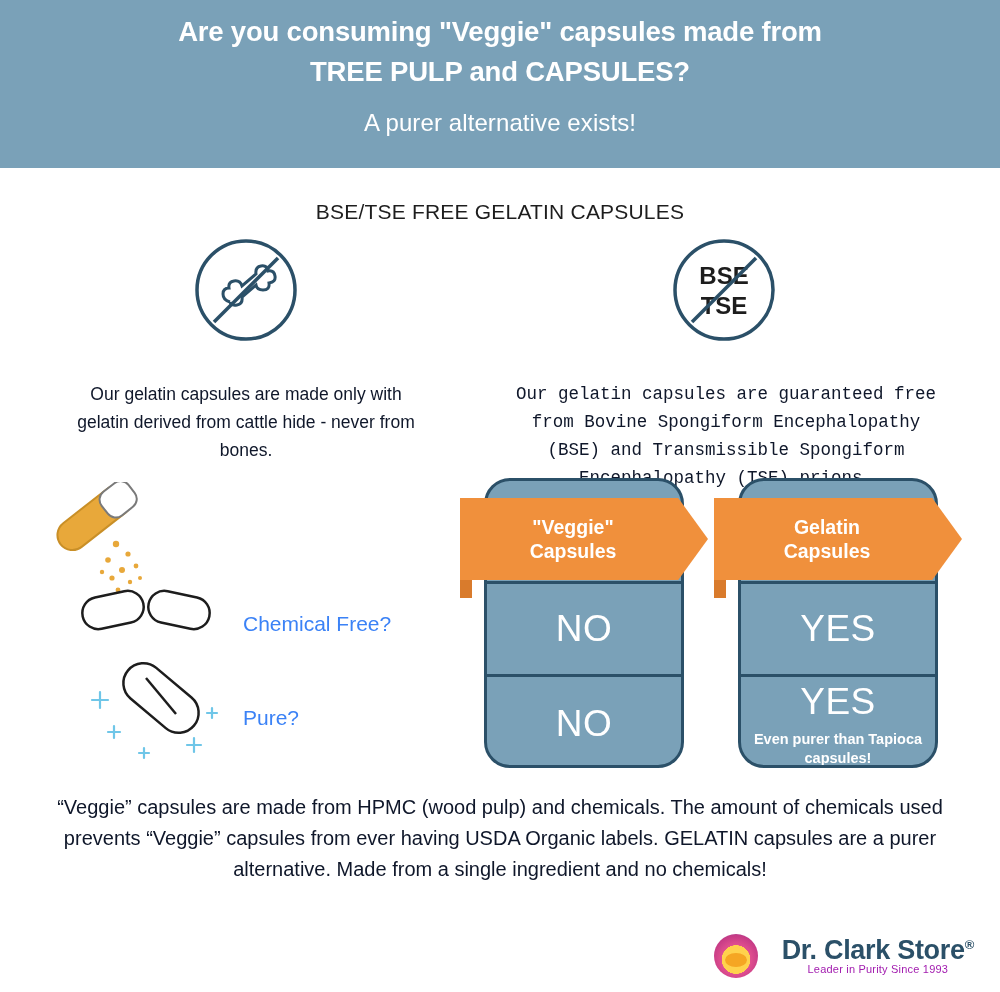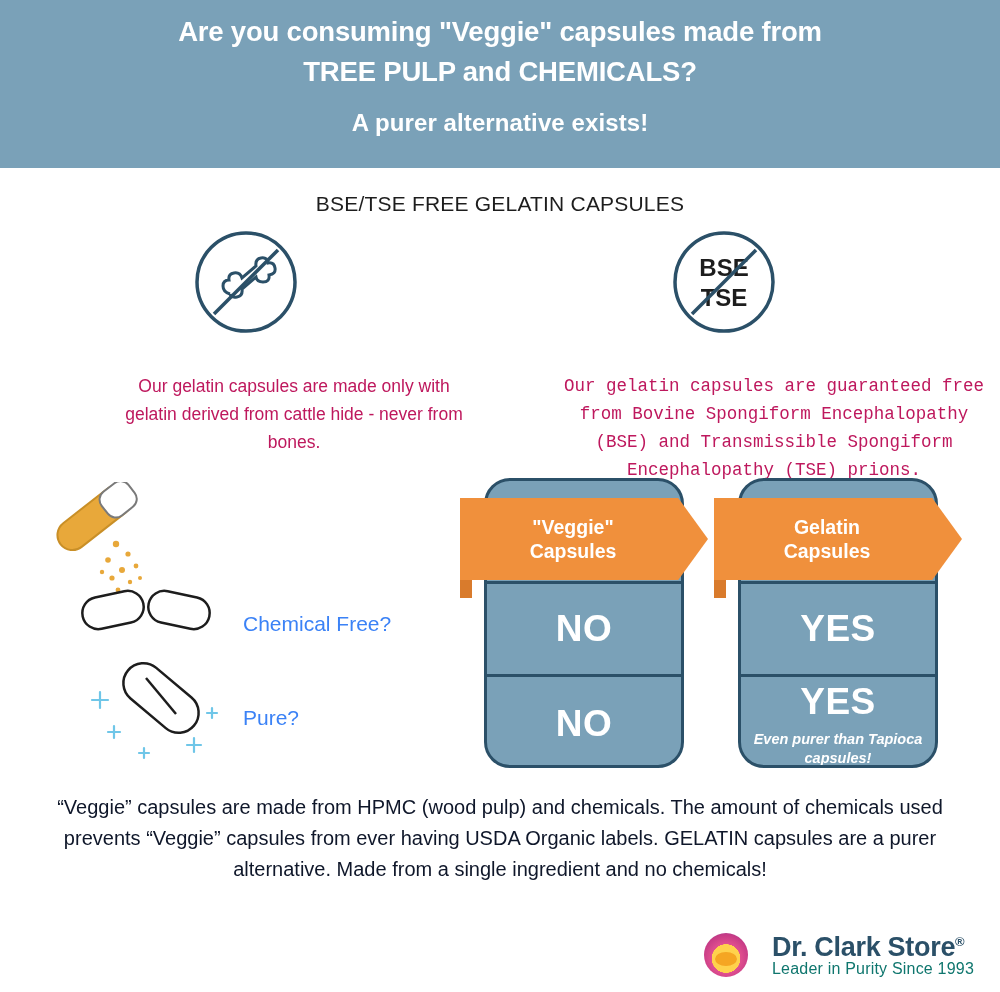--- a/index.html
+++ b/index.html
@@ -28,50 +28,49 @@
   }
   .header-line1 {
     font-size: 27.5px;
     font-weight: bold;
     line-height: 1.45;
     letter-spacing: -0.2px;
     padding: 0 40px;
   }
   .header-sub {
     font-size: 24px;
-    font-weight: bold;
+    font-weight: normal;
     margin-top: 17px;
     letter-spacing: 0.1px;
   }
 
   
   .section-title {
     text-align: center;
     font-size: 21px;
     color: #1d1d1d;
-    margin-top: 24px;
+    margin-top: 32px;
     letter-spacing: 0.2px;
   }
 
   
   .icon-row {
     position: relative;
     margin-top: 14px;
     height: 130px;
   }
   .icon-bone { position: absolute; left: 194px; top: 0; }
   .icon-bse  { position: absolute; left: 672px; top: 0; }
 
   
   .captions {
     position: relative;
     margin-top: 12px;
     height: 110px;
-    color: #be185d;
-    margin-left: 48px;
+    color: #0f172a;
   }
   .cap-left {
     position: absolute;
     left: 64px; top: 0;
     width: 364px;
     text-align: center;
     font-size: 17.5px;
     line-height: 1.6;
   }
   .cap-right {
@@ -112,30 +111,29 @@
     height: 93px;
     border-top: 3px solid #2b5068;
     display: flex;
     flex-direction: column;
     align-items: center;
     justify-content: center;
     color: #ffffff;
   }
   .cell .big {
     font-size: 37px;
-    font-weight: bold;
+    font-weight: normal;
     letter-spacing: 0.5px;
   }
   .cell .small {
     font-size: 14.5px;
     font-weight: bold;
     line-height: 1.25;
     margin-top: 7px;
     text-align: center;
-    font-style: italic;
   }
   .cell.tall { height: 97px; }
 
   
   .ribbon {
     position: absolute;
     height: 82px;
     color: #ffffff;
     font-size: 19.5px;
     font-weight: bold;
@@ -210,34 +208,34 @@
   }
   .logo-text { line-height: 1.05; margin-left: 16px; }
   .logo-name {
     font-size: 27px;
     font-weight: bold;
     color: #2b5068;
     letter-spacing: -0.3px;
   }
   .logo-name sup { font-size: 13px; }
   .logo-tag {
-    font-size: 16px;
-    color: #0f766e;
+    font-size: 11px;
+    color: #a21caf;
     letter-spacing: 0.2px;
-    text-align: right;
+    text-align: center;
   }
 </style>
 </head>
 <body>
 
 <div class="page">
 
   <div class="header">
     <div class="header-line1">Are you consuming "Veggie" capsules made from</div>
-    <div class="header-line1">TREE PULP and CHEMICALS?</div>
+    <div class="header-line1">TREE PULP and CAPSULES?</div>
     <div class="header-sub">A purer alternative exists!</div>
   </div>
 
   <div class="section-title">BSE/TSE FREE GELATIN CAPSULES</div>
 
   <div class="icon-row">
     <div class="icon-bone">
       <svg width="104" height="104" viewBox="0 0 104 104">
         <circle cx="52" cy="52" r="49" fill="none" stroke="#2b5068" stroke-width="3.5"></circle>
         <g fill="none" stroke="#2b5068" stroke-width="3">

